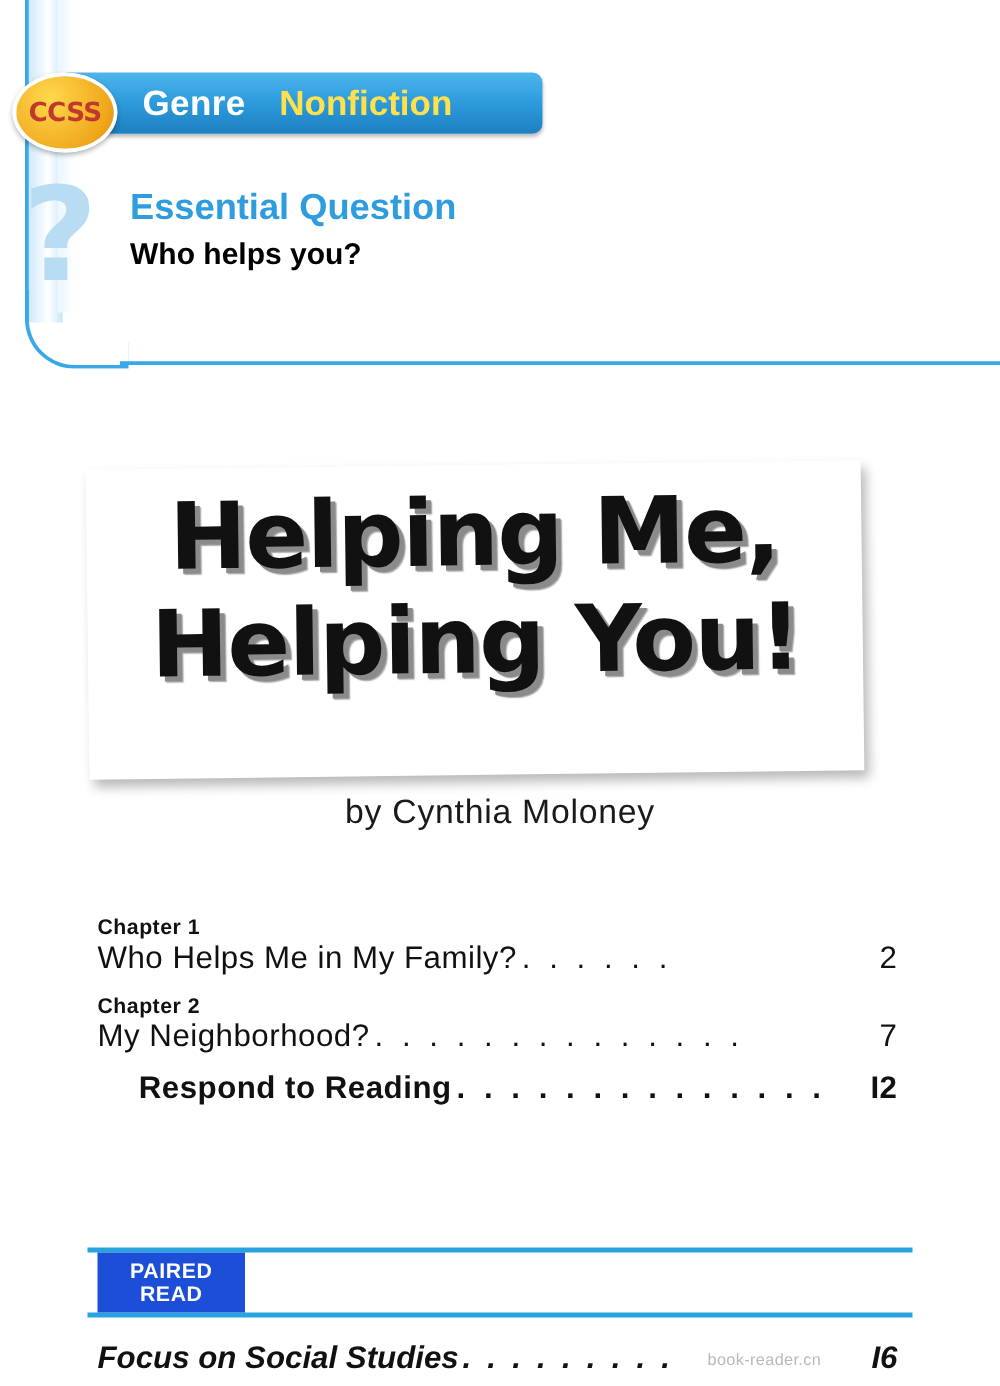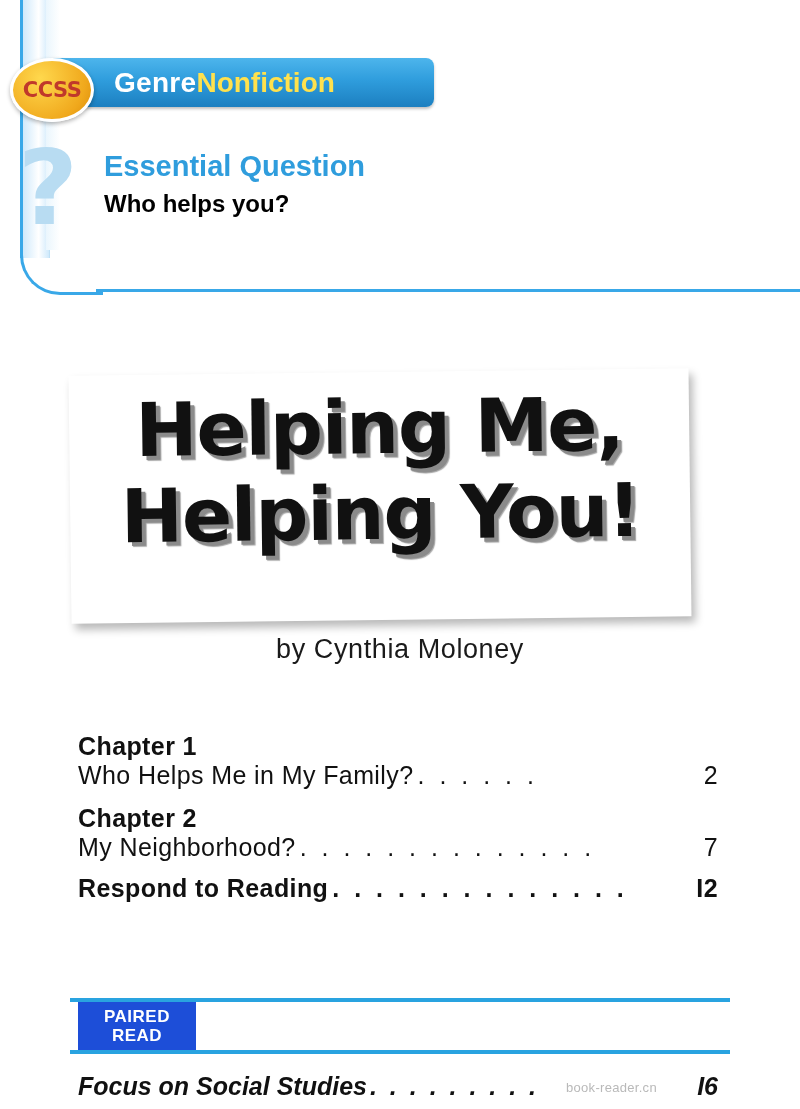--- a/index.html
+++ b/index.html
@@ -80,21 +80,21 @@
     margin-left: 68px;
     font-size: 28px;
     font-weight: bold;
     color: #ffffff;
     letter-spacing: 0.3px;
   }
   .genre-value {
     color: #ffe14d;
     font-size: 28px;
     font-weight: bold;
-    margin-left: 0;
+    margin-left: 27px;
   }
   .ccss-badge {
     position: absolute;
     left: 10px;
     top: 58px;
     width: 78px;
     height: 58px;
     border-radius: 50%;
     background: radial-gradient(circle at 35% 30%, #ffd84d, #f0a81c 70%, #d98a08 100%);
     border: 3px solid #ffffff;
@@ -180,21 +180,21 @@
   }
 
   
   .toc {
     position: absolute;
     left: 78px;
     top: 732px;
     width: 640px;
   }
   .toc-ch-label {
-    font-size: 25px;
+    font-size: 17px;
     font-weight: bold;
     color: #111111;
     letter-spacing: 0.4px;
     margin-top: 14px;
   }
   .toc-ch-label:first-child { margin-top: 0; }
   .toc-line {
     display: flex;
     align-items: baseline;
     font-size: 25px;
@@ -209,21 +209,21 @@
     margin: 0 4px;
     letter-spacing: 4px;
     color: #111111;
   }
   .toc-line .pg { flex: 0 0 auto; }
   .toc-plain {
     font-size: 25px;
     color: #111111;
     letter-spacing: 0.4px;
   }
-  .toc-bold { font-weight: bold; }
+  .toc-bold { font-weight: bold; margin-left: 33px; }
   .toc-gap { height: 12px; }
 
   
   .paired-strip {
     position: absolute;
     left: 70px;
     top: 998px;
     width: 660px;
     height: 56px;
     border-top: 4px solid #29a3e0;

